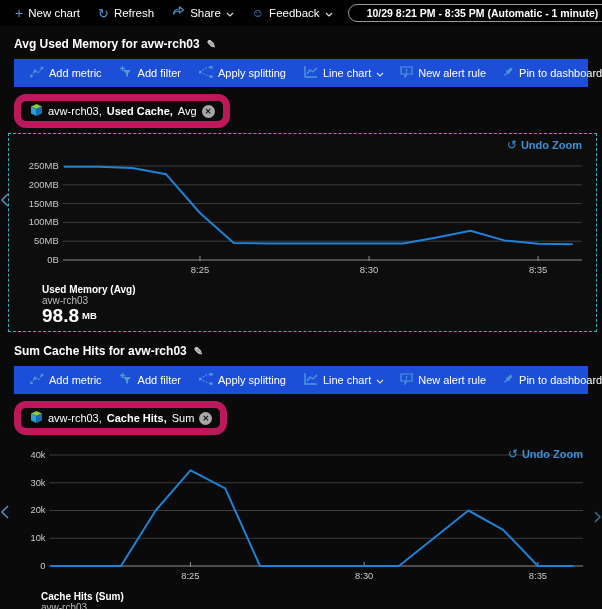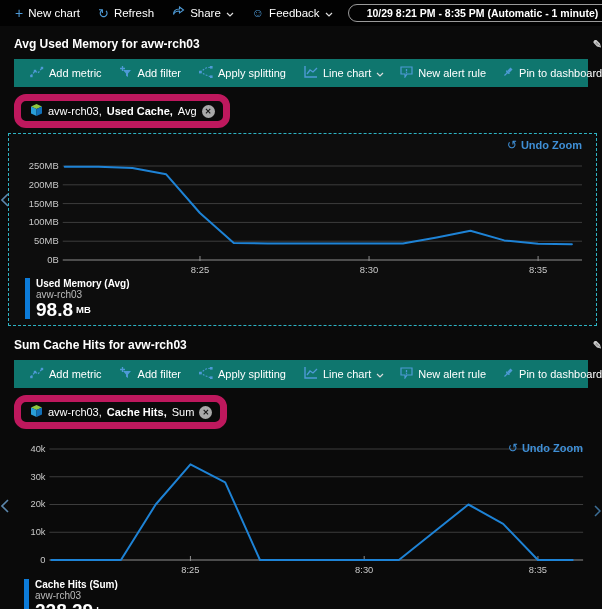--- a/index.html
+++ b/index.html
@@ -11,45 +11,45 @@
   .topbar { height:26px; background:#020202; display:flex; align-items:center; padding:0 8px; gap:4px; }
   .tb-item { display:flex; align-items:center; gap:5px; font-size:11.5px; color:#fff; padding:2px 7px; cursor:pointer; white-space:nowrap; }
   .plus-glyph { font-size:14px; line-height:1; color:#4e9ad6; font-weight:400; }
   .refresh-glyph { font-size:13px; line-height:1; color:#4e9ad6; }
   .smiley-glyph { font-size:12px; line-height:1; color:#4e9ad6; }
   .chev { display:inline-block; }
   .spacer { flex:1; }
   .time-pill { border:1px solid #9a9a9a; border-radius:11px; padding:2px 18px; font-size:10.5px; font-weight:700; color:#fff; white-space:nowrap; cursor:pointer; }
 
   
-  .sec-title { display:flex; align-items:center; gap:7px; margin:11px 0 0 14px; font-size:12px; font-weight:700;justify-content:space-between; }
+  .sec-title { display:flex; align-items:center; gap:7px; margin:11px 0 0 14px; font-size:12px; font-weight:700; }
   .pencil { color:#c9c9c9; font-size:11px; cursor:pointer; }
 
-  .chart-toolbar { margin:8px 14px 0 14px; height:28px; background:#0f766e; display:flex; align-items:center; padding:0 9px; gap:4px; }
+  .chart-toolbar { margin:8px 14px 0 14px; height:28px; background:#1d4ed8; display:flex; align-items:center; padding:0 9px; gap:4px; }
   .ct-btn { display:flex; align-items:center; gap:5px; font-size:11px; color:#fff; padding:3px 7px; cursor:pointer; white-space:nowrap; }
   .ct-right { margin-left:auto; display:flex; align-items:center; gap:2px; }
 
   .pill-row { margin:7px 0 0 14px; }
   .metric-pill { display:inline-flex; align-items:center; gap:5px; border:7px solid #be185d; border-radius:12px; padding:3px 8px 3px 9px; font-size:11px; cursor:pointer; }
   .metric-pill .bold { font-weight:700; }
   .pill-close { width:13px; height:13px; border-radius:50%; background:#a9a9a9; color:#141414; font-size:8px; line-height:13px; text-align:center; font-weight:700; cursor:pointer; }
 
   .chart-wrap { position:relative; }
   .edge-chev { position:absolute; cursor:pointer; z-index:3; }
 
   .zoom-panel { margin:5px 5px 0 8px; border:1px dashed #2db3c4; background:#0d0d0d; position:relative; padding:4px 6px 6px 6px; }
   .plain-panel { margin:4px 5px 0 8px; position:relative; padding:2px 6px 0 6px; }
 
   .undo-zoom { position:absolute; right:14px; display:flex; align-items:center; gap:4px; color:#3f8fd6; font-size:11px; font-weight:700; cursor:pointer; z-index:2; }
   .undo-glyph { font-size:12px; font-weight:400; transform:scaleX(-1); display:inline-block; }
 
   .chart-svg { display:block; width:100%; }
   svg text { font-family:"Liberation Sans", sans-serif; }
 
-  .legend { display:flex; gap:6px; margin:2px 0 0 10px; cursor:pointer; }
+  .legend { display:flex; gap:6px; margin:2px 0 0 27px; cursor:pointer;flex-direction:column; }
   .legend-bar { width:5px; background:#0c7bd8; }
   .legend-name { font-size:10px; font-weight:700; color:#fff; }
   .legend-res { font-size:10px; color:#bdbdbd; }
   .legend-val-row { display:flex; align-items:center; gap:3px; }
   .legend-val { font-size:19px; font-weight:700; line-height:1; }
   .legend-unit { font-size:9.5px; font-weight:700; padding-bottom:1px; }
 </style>
 </head>
 <body>
 

